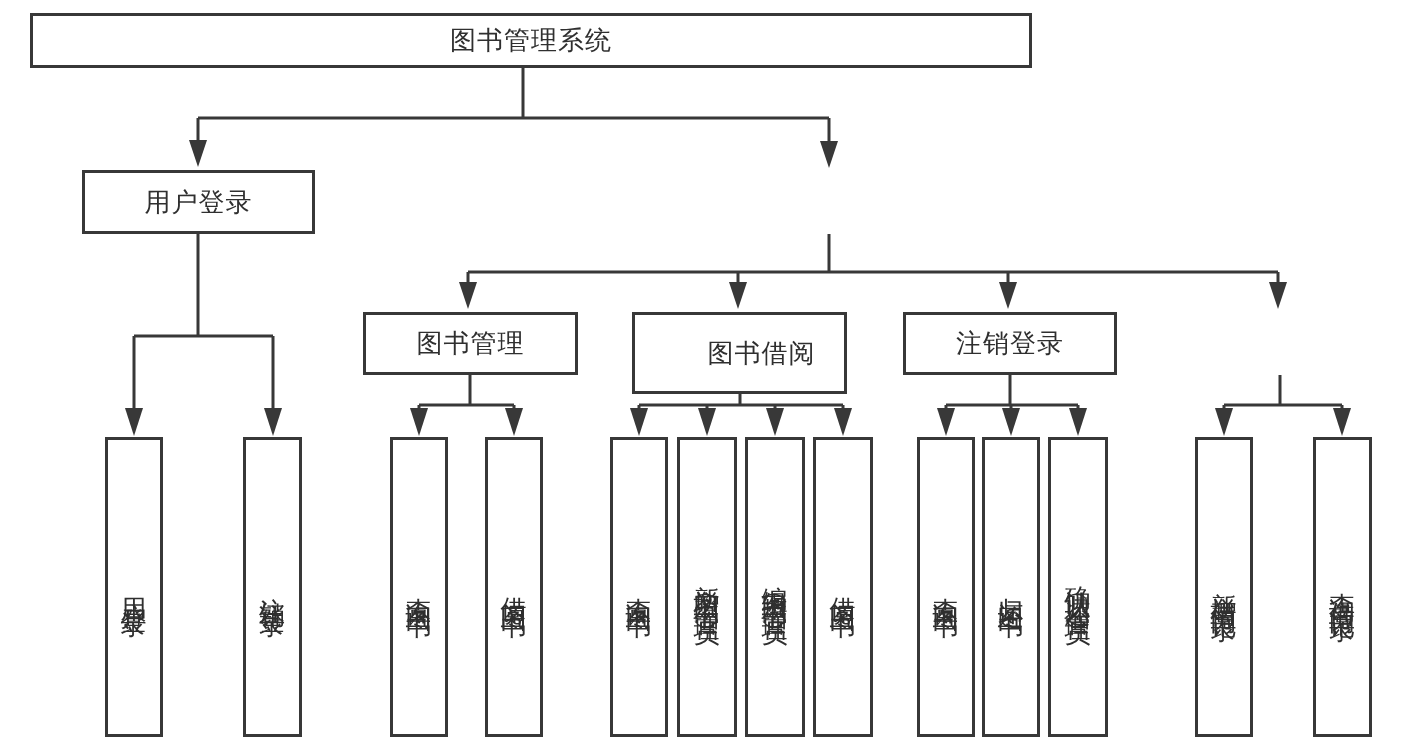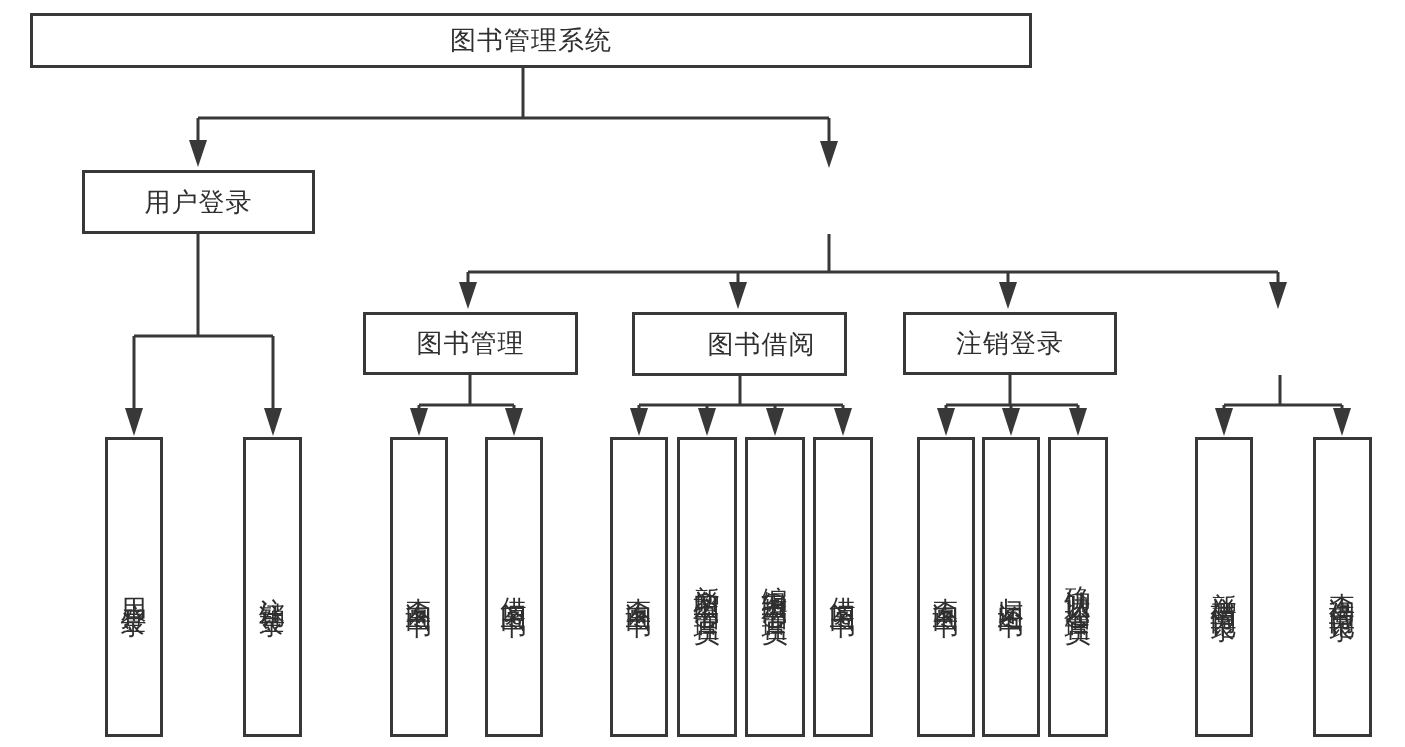--- a/index.html
+++ b/index.html
@@ -84,21 +84,21 @@
       <polygon points="1215,408 1233,408 1224,436"></polygon>
       <polygon points="1333,408 1351,408 1342,436"></polygon>
     </g>
   </svg>
 
   <div class="node" style="left:21px; top:13px; width:1002px; height:55px;margin-left:9px;">图书管理系统</div>
 
   <div class="node" style="left:82px; top:170px; width:233px; height:64px;">用户登录</div>
 
   <div class="node" style="left:363px; top:312px; width:215px; height:63px;">图书管理</div>
-  <div class="node" style="left:632px; top:312px; width:215px; height:64px;padding-left:44px;">图书借阅</div>
+  <div class="node" style="left:632px; top:312px; width:215px; height:82px;padding-left:44px;">图书借阅</div>
   <div class="node" style="left:903px; top:312px; width:214px; height:63px;">注销登录</div>
 
   <div class="node leaf" style="left:105px; top:437px; width:58px; height:300px;">用户登录</div>
   <div class="node leaf" style="left:243px; top:437px; width:59px; height:300px;">注销登录</div>
 
   <div class="node leaf" style="left:390px; top:437px; width:58px; height:300px;">查询图书</div>
   <div class="node leaf" style="left:485px; top:437px; width:58px; height:300px;">借阅图书</div>
 
   <div class="node leaf" style="left:610px; top:437px; width:58px; height:300px;">查询图书</div>
   <div class="node leaf" style="left:677px; top:437px; width:60px; height:300px;">新增图书（管理员）</div>

